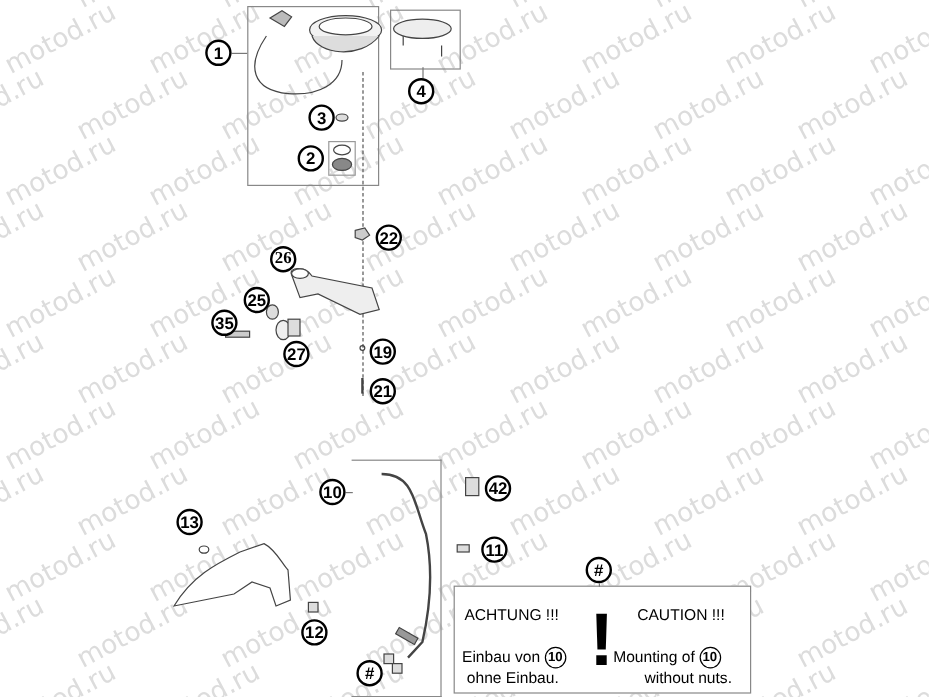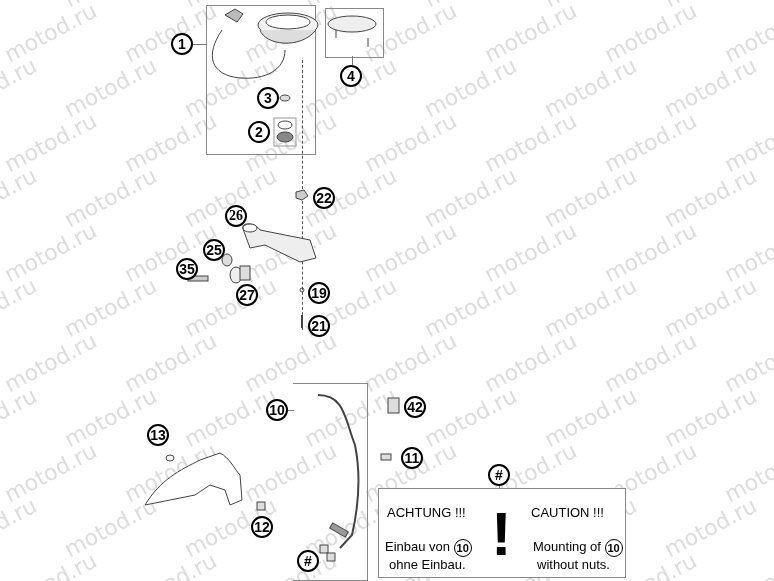--- a/index.html
+++ b/index.html
@@ -186,19 +186,19 @@
 
 <div class="caution">
   <div class="t" style="left:8px;top:16px;">ACHTUNG !!!</div>
   <div class="t" style="left:6px;top:50px;">
     <span>Einbau von</span>
     <span class="inl">10</span>
   </div>
   <div class="t" style="left:10px;top:68px;">ohne Einbau.</div>
   <div class="t" style="left:112px;top:10px;font-size:62px;font-weight:bold;line-height:70px;">!</div>
   <div class="t" style="left:152px;top:16px;">CAUTION !!!</div>
-  <div class="t" style="left:154px;top:50px;">
+  <div class="t" style="left:132px;top:50px;">
     <span>Mounting of</span>
     <span class="inl">10</span>
   </div>
   <div class="t" style="left:158px;top:68px;">without nuts.</div>
 </div>
 <div class="line" style="left:499px;top:486px;width:1px;height:3px;"></div>
 
 </body></html>

